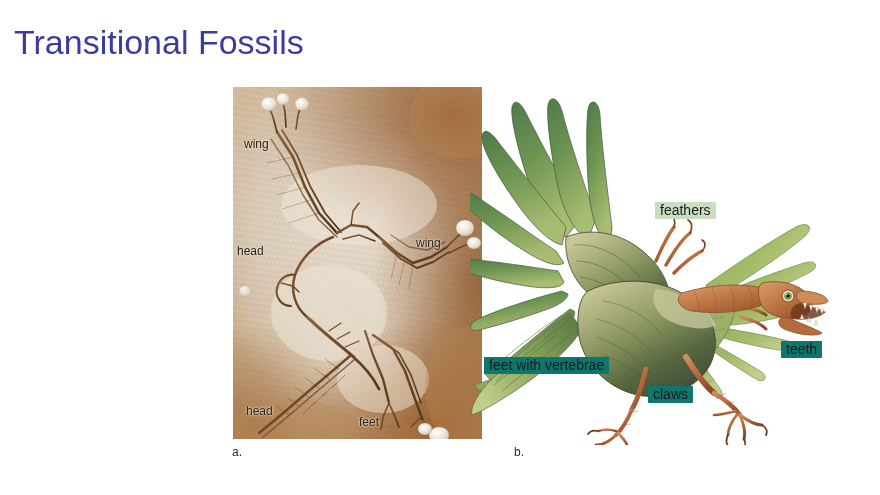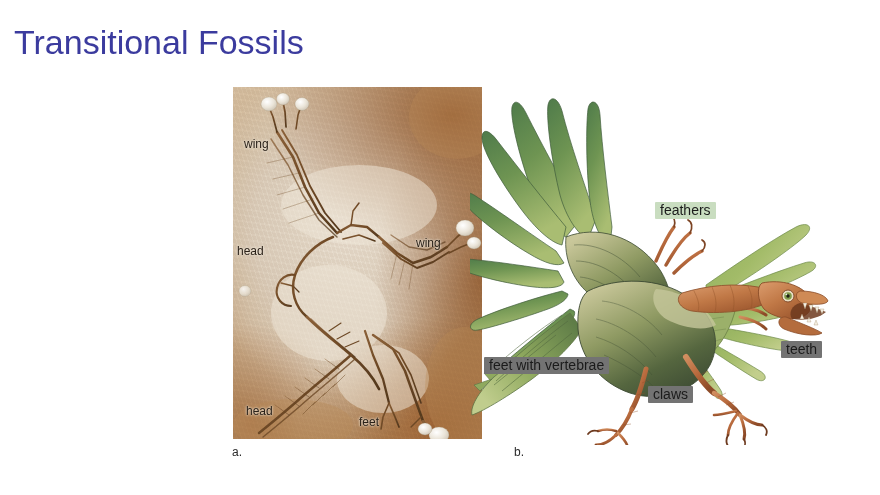--- a/index.html
+++ b/index.html
@@ -123,21 +123,21 @@
   .art-label {
     position: absolute;
     font-family: "Liberation Sans", sans-serif;
     font-size: 14px;
     line-height: 13px;
     color: #1b1b1b;
     padding: 2px 5px 2px 5px;
     white-space: nowrap;
     border-radius: 1px;
   }
-  .art-label.salmon { background: #737373; }
+  .art-label.salmon { background: #0f766e; }
   .art-label.green  { background: #c9ddc0; }
 
   #label-feathers          { left: 185px; top: 117px; }
   #label-teeth             { left: 311px; top: 256px; }
   #label-tail-vertebrae    { left: 14px;  top: 272px; }
   #label-claws             { left: 178px; top: 301px; }
 
   
   .panel-caption {
     position: absolute;

